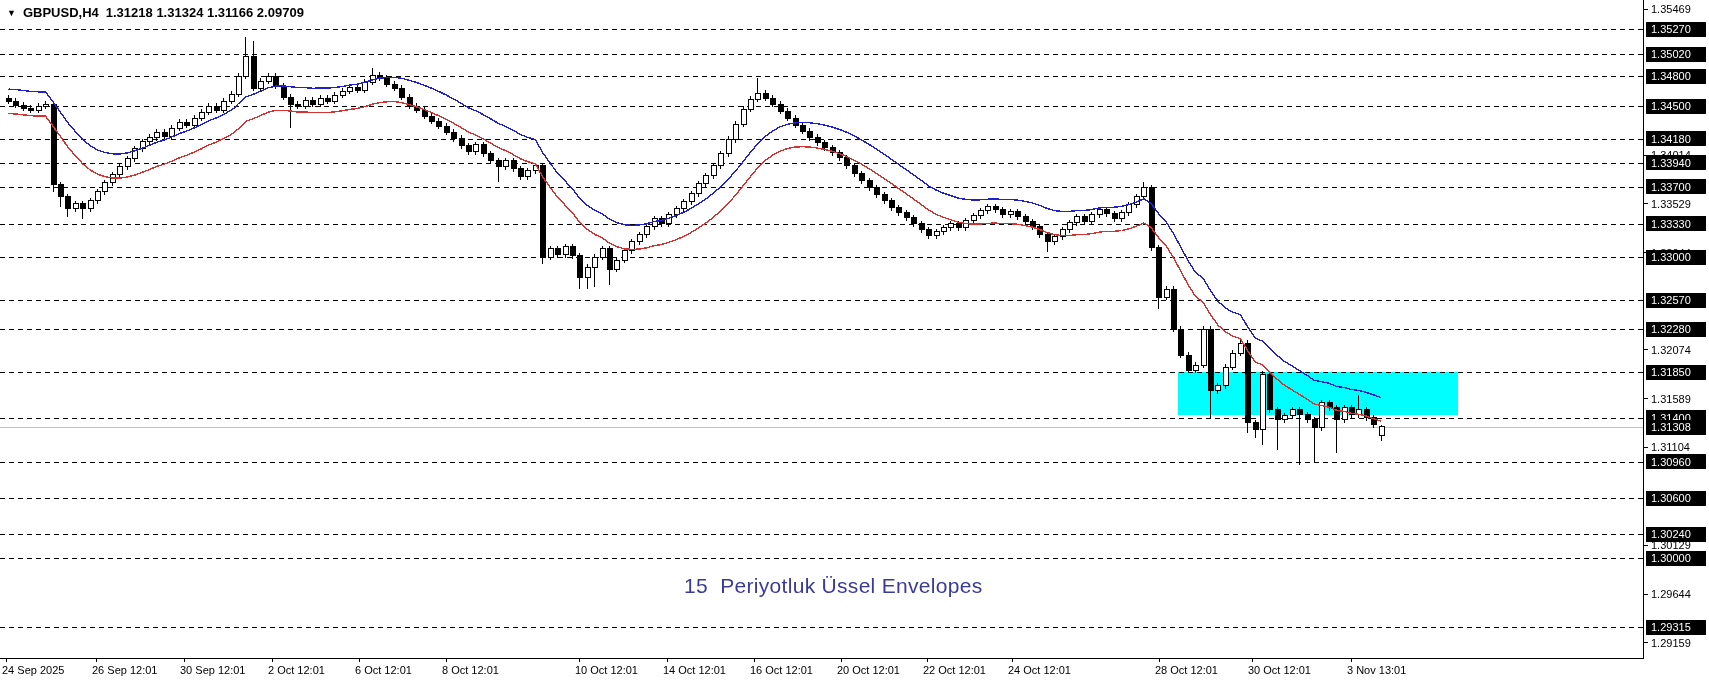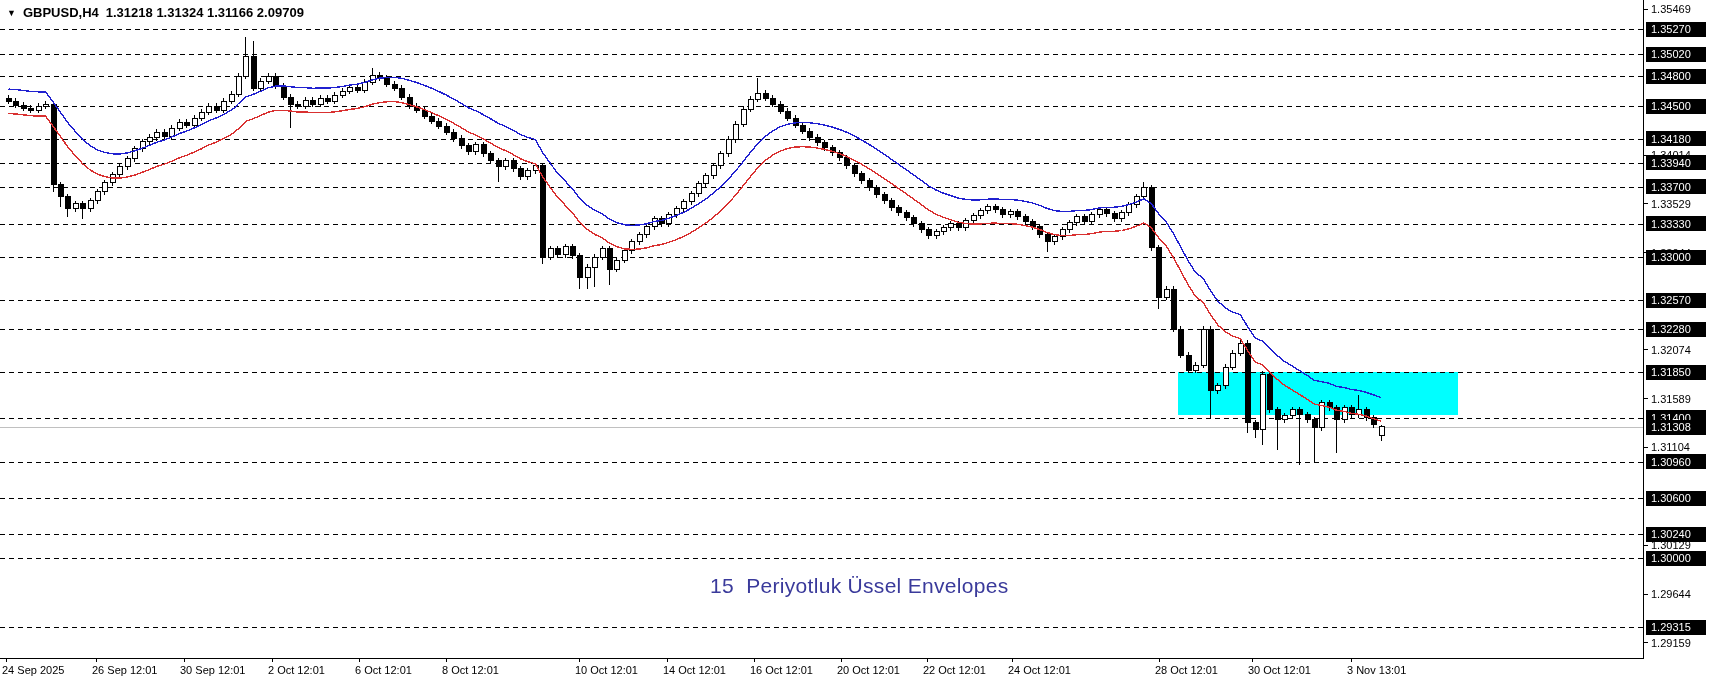--- a/index.html
+++ b/index.html
@@ -7,21 +7,21 @@
     position:relative;width:1709px;height:684px;background:#ffffff;overflow:hidden;
     font-family:"Liberation Sans",sans-serif;
   }
   #chart-host{position:absolute;left:0;top:0;width:1709px;height:684px;}
   .title-bar{
     position:absolute;left:7px;top:5px;display:flex;align-items:center;gap:7px;
     font-size:13px;font-weight:700;color:#000;white-space:pre;z-index:5;
   }
   .tri{font-size:9px;line-height:1;transform:translateY(1px);cursor:pointer;}
   .annotation{
-    position:absolute;left:710px;top:574px;font-size:21px;color:#3A3A9B;
+    position:absolute;left:684px;top:574px;font-size:21px;color:#3A3A9B;
     white-space:pre;z-index:4;letter-spacing:0.3px;
   }
 </style>
 </head>
 <body>
 
 <div class="screen">
   <div id="chart-host"><svg width="1709" height="684" viewBox="0 0 1709 684" xmlns="http://www.w3.org/2000/svg" shape-rendering="crispEdges">
         <rect x="0" y="0" width="1709" height="684" fill="#FFFFFF"></rect>
         <rect x="1178" y="372.4" width="280" height="42.2" fill="#00FFFF"></rect>

